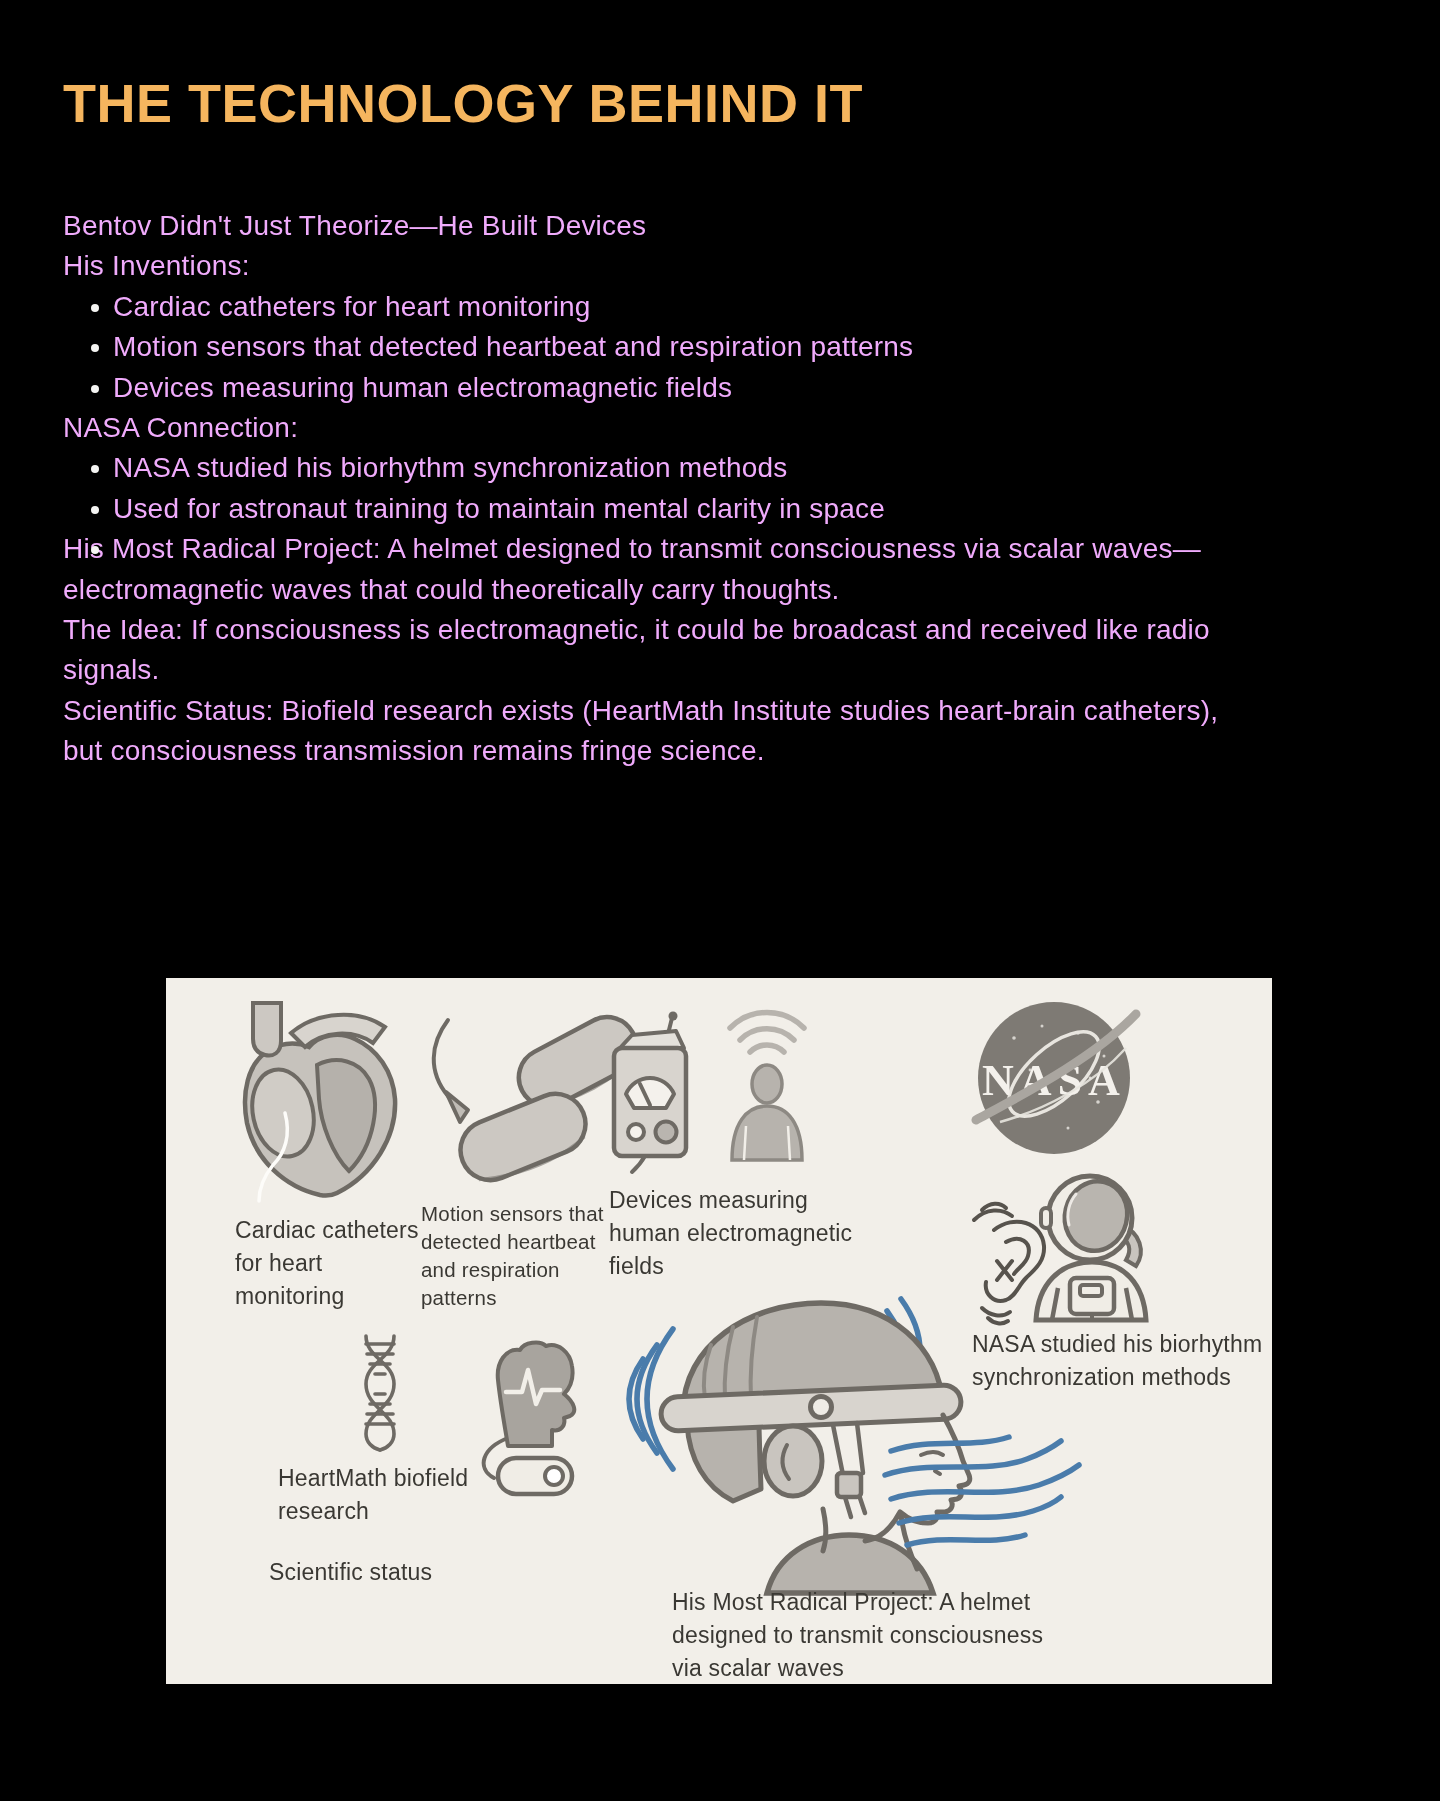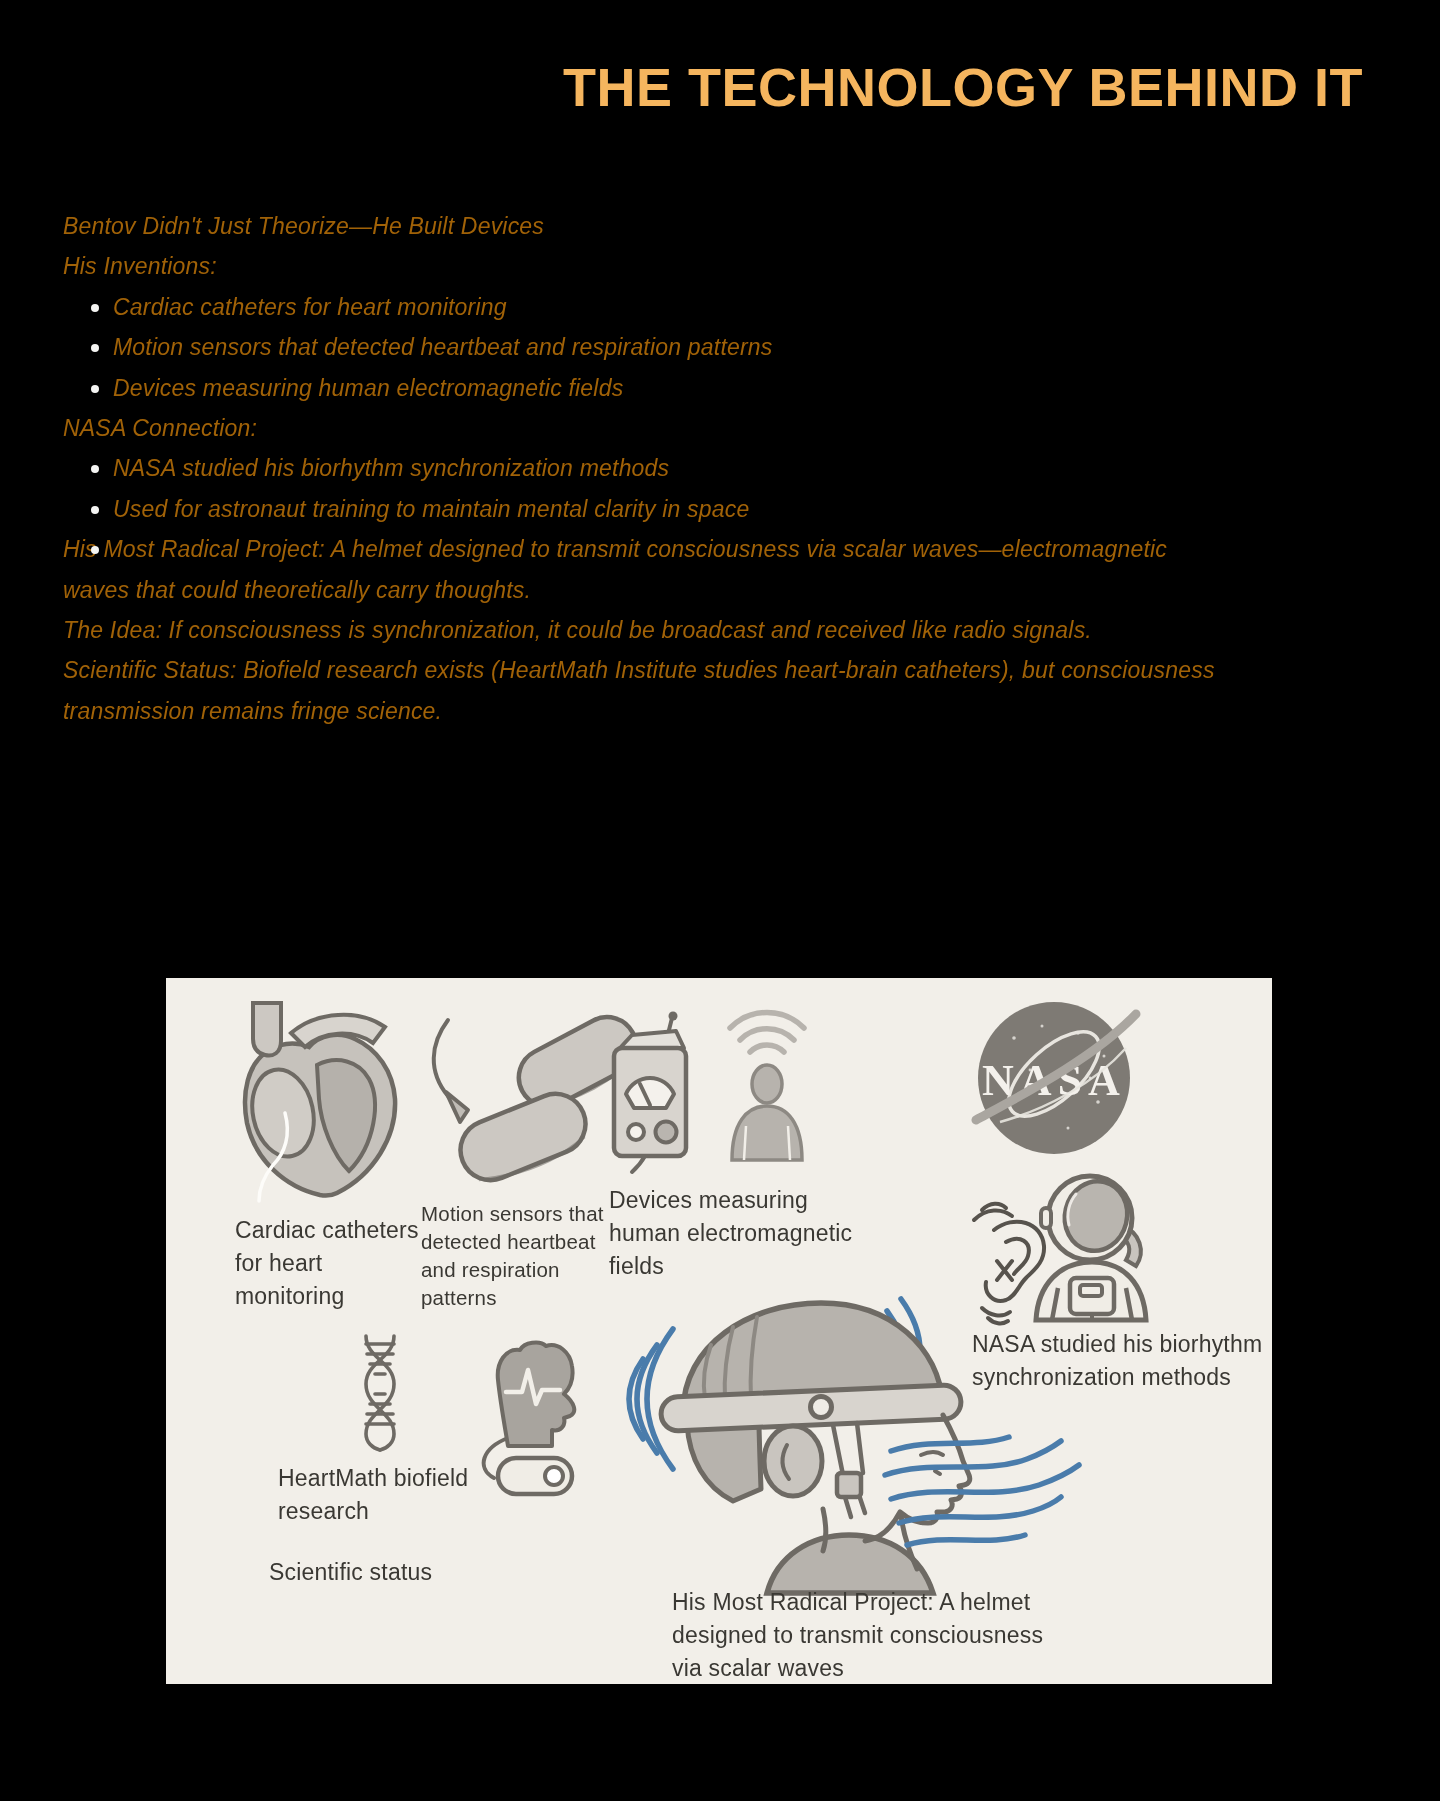--- a/index.html
+++ b/index.html
@@ -4,29 +4,28 @@
 <style>
   html,body{margin:0;padding:0;background:#000;}
   .page{
     position:relative;
     width:1440px;height:1801px;
     background:#000;
     font-family:"Liberation Sans", sans-serif;
     overflow:hidden;
   }
   .title{
-    position:absolute;left:63px;top:56px;width:1300px;
+    position:absolute;left:63px;top:72px;width:1300px;
     font-size:54px;font-weight:bold;letter-spacing:.5px;
     color:#f5b55e;
-    text-align:right;
   }
   .body-copy{
     position:absolute;left:63px;top:206px;width:1160px;
-    color:#a16207;font-size:23px;line-height:40.4px;
-    font-weight:400;letter-spacing:.2px;font-style:italic;
+    color:#f0abfc;font-size:28px;line-height:40.4px;
+    font-weight:400;letter-spacing:.2px;
   }
   .bullet-row{position:relative;padding-left:50px;}
   .bullet-dot{
     position:absolute;left:28px;top:17px;width:8px;height:8px;
     border-radius:50%;background:#f5f5f3;
   }
   .panel{
     position:absolute;left:166px;top:978px;width:1106px;height:706px;
     background:#f2efe9;
   }
@@ -70,21 +69,21 @@
     </div>
     <div class="bullet-row">
       <span class="bullet-dot"></span>
       <span>Used for astronaut training to maintain mental clarity in space</span>
     </div>
     <div class="bullet-row">
       <span class="bullet-dot"></span>
     </div>
 
     <div>His Most Radical Project: A helmet designed to transmit consciousness via scalar waves—electromagnetic waves that could theoretically carry thoughts.</div>
-    <div>The Idea: If consciousness is synchronization, it could be broadcast and received like radio signals.</div>
+    <div>The Idea: If consciousness is electromagnetic, it could be broadcast and received like radio signals.</div>
     <div>Scientific Status: Biofield research exists (HeartMath Institute studies heart-brain catheters), but consciousness transmission remains fringe science.</div>
   </div>
 
   <div class="panel">
 
     <svg class="abs" style="left:59px;top:17px" width="190" height="212" viewBox="0 0 190 212">
       <path d="M95,200 C60,192 30,165 22,128 C16,96 24,70 40,58 C52,48 70,46 84,52 C94,40 114,36 130,44 C152,54 168,76 170,104 C172,142 148,180 112,198 C106,201 100,201 95,200 Z" fill="#c6c2bc" stroke="#6e6a64" stroke-width="4.5"></path>
       <ellipse cx="58" cy="118" rx="30" ry="44" transform="rotate(-12 58 118)" fill="#d0ccc6" stroke="#6e6a64" stroke-width="4"></ellipse>
       <path d="M92,70 C112,60 134,66 144,84 C156,106 150,150 124,176 C108,160 96,130 94,104 Z" fill="#b5b1ab" stroke="#6e6a64" stroke-width="4"></path>
       <path d="M28,8 L56,8 L56,46 C56,58 48,62 40,60 C32,58 28,52 28,44 Z" fill="#ccc8c2" stroke="#6e6a64" stroke-width="4"></path>

